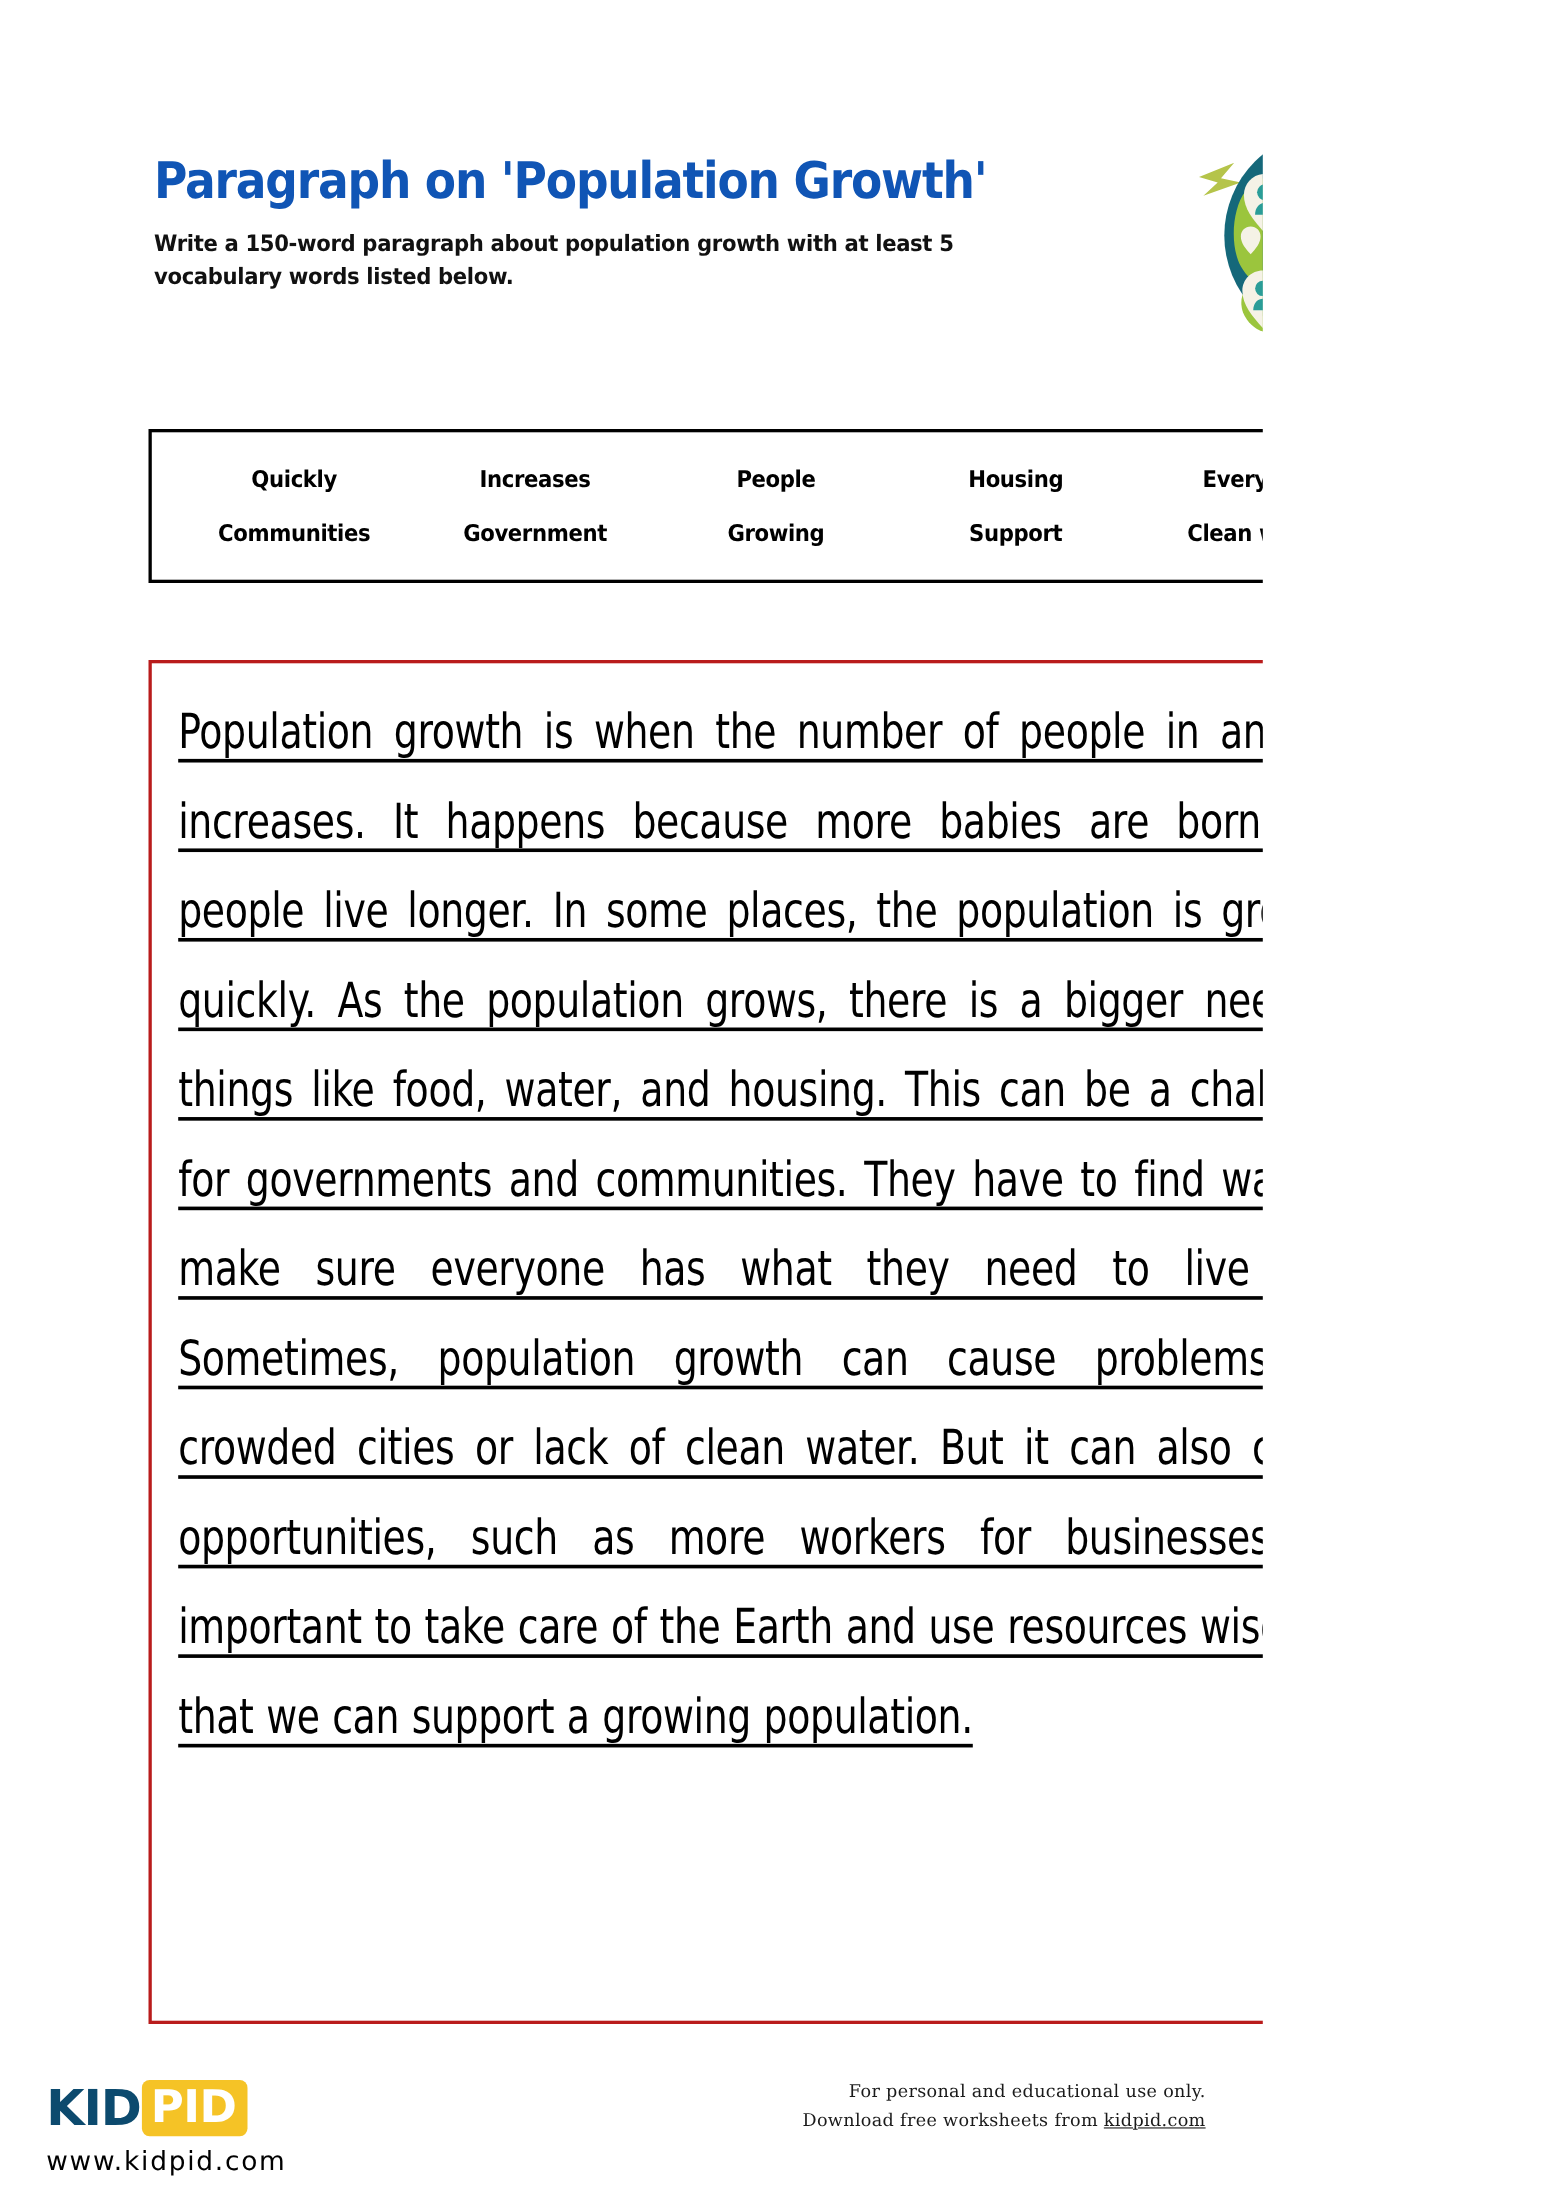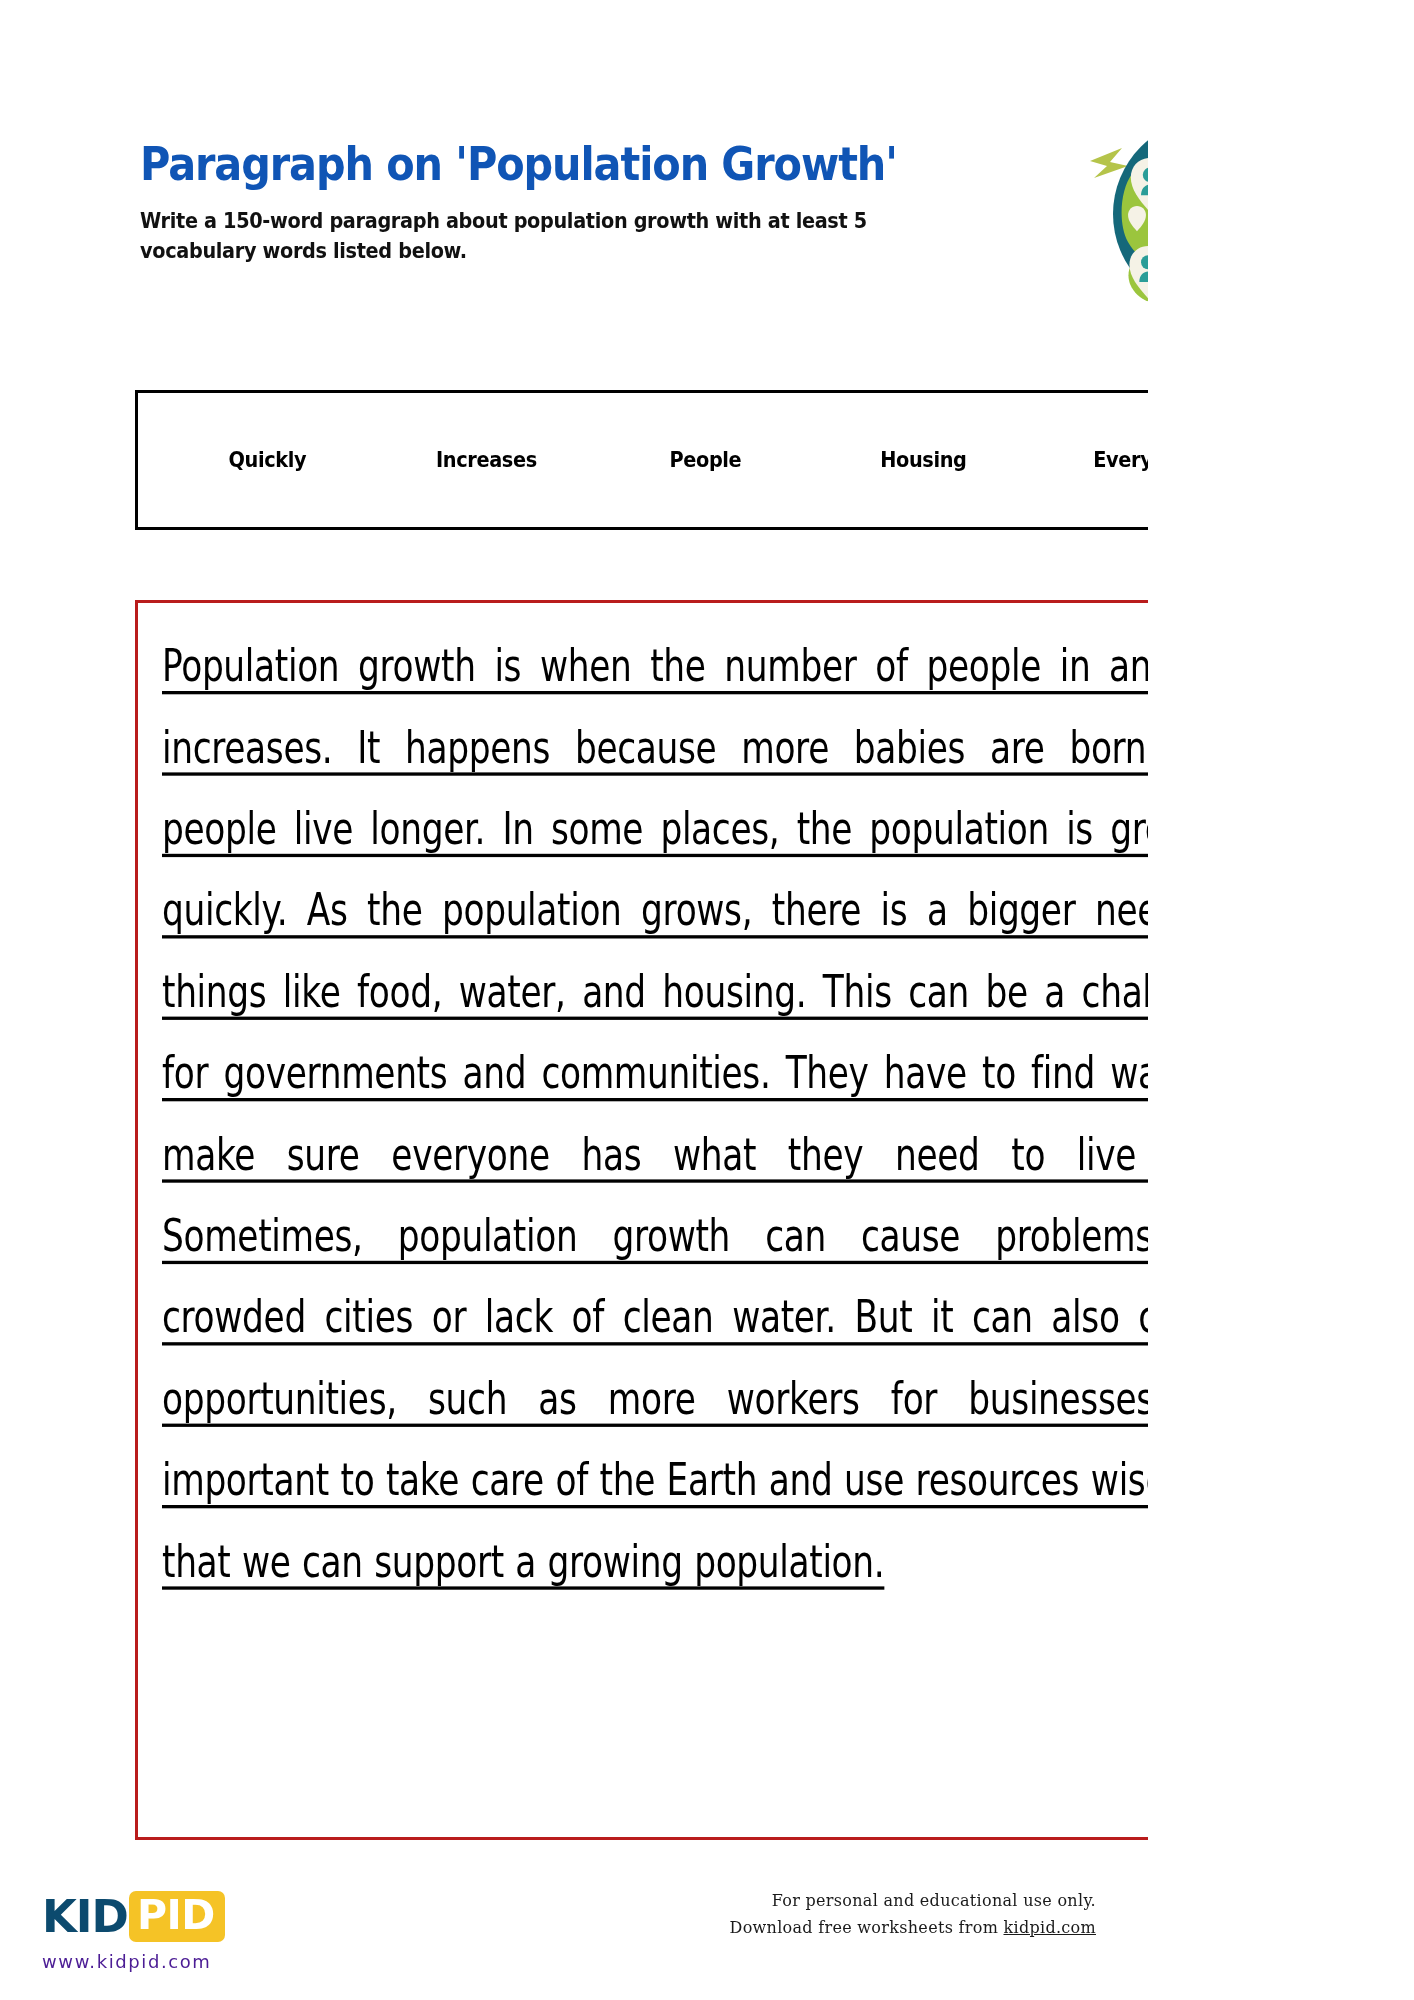--- a/index.html
+++ b/index.html
@@ -143,22 +143,22 @@
     background: #f5c326;
     border-radius: 7px;
     padding: 4px 10px 6px 8px;
     letter-spacing: -0.5px;
     line-height: 1;
     margin-left: 1px;
   }
   .logo-url {
     margin-top: 7px;
     font-family: "DejaVu Sans", sans-serif;
-    font-size: 18px;
-    color: #4c1d95;
+    font-size: 24px;
+    color: #000000;
     letter-spacing: 1.6px;
   }
 
   .footer-note {
     position: absolute;
     right: 52px;
     top: 1888px;
     text-align: right;
     font-family: "DejaVu Serif", serif;
     font-size: 16px;
@@ -258,20 +258,27 @@
   </div>
 
   <div class="vocab-box">
     <div class="vocab-row">
       <div class="vocab-cell">Quickly</div>
       <div class="vocab-cell">Increases</div>
       <div class="vocab-cell">People</div>
       <div class="vocab-cell">Housing</div>
       <div class="vocab-cell">Everyone</div>
     </div>
+    <div class="vocab-row">
+      <div class="vocab-cell">Communities</div>
+      <div class="vocab-cell">Government</div>
+      <div class="vocab-cell">Growing</div>
+      <div class="vocab-cell">Support</div>
+      <div class="vocab-cell">Clean water</div>
+    </div>
   </div>
 
   <div class="answer-box">
     <div class="answer-text">Population growth is when the number of people in an area increases. It happens because more babies are born, and people live longer. In some places, the population is growing quickly. As the population grows, there is a bigger need for things like food, water, and housing. This can be a challenge for governments and communities. They have to find ways to make sure everyone has what they need to live well. Sometimes, population growth can cause problems like crowded cities or lack of clean water. But it can also create opportunities, such as more workers for businesses. It's important to take care of the Earth and use resources wisely so that we can support a growing population.</div>
   </div>
 
   <div class="footer-logo">
     <div class="logo-row">
       <span class="logo-kid">KID</span>
       <span class="logo-pid">PID</span>

